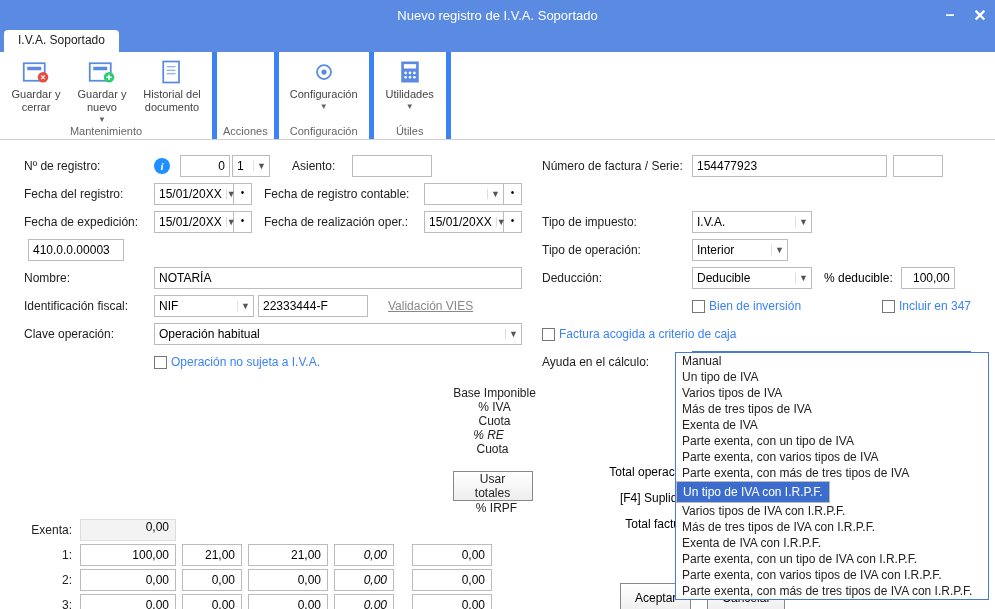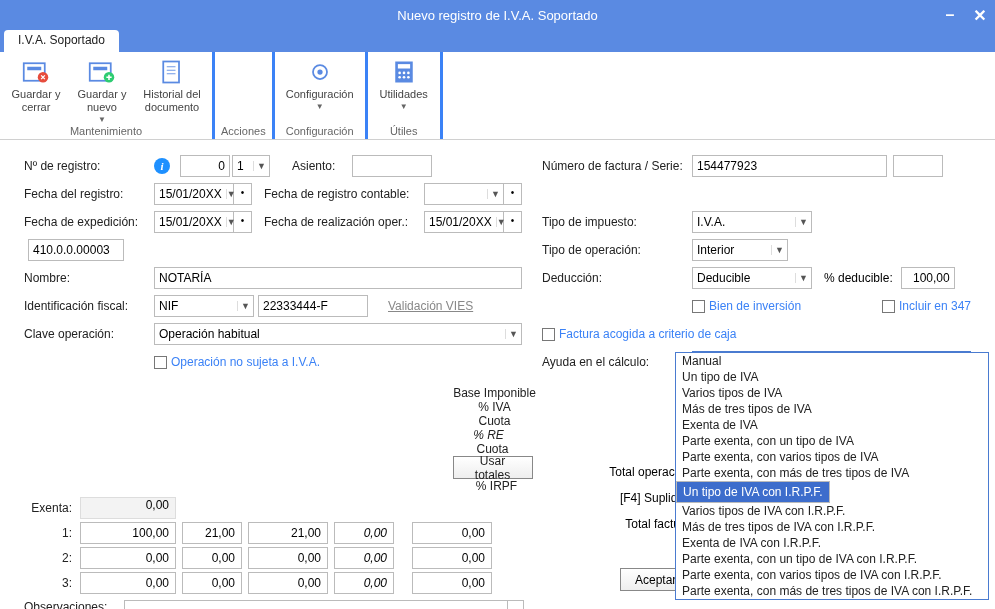--- a/index.html
+++ b/index.html
@@ -7,21 +7,21 @@
 
 .titlebar { background: #5a8ae2; height: 30px; display: flex; align-items: center; position: relative; }
 .titlebar-title { color: #fff; position: absolute; left: 50%; transform: translateX(-50%); font-size: 13px; }
 .titlebar-ctrl { position: absolute; right: 0; top: 0; display: flex; }
 .titlebar-btn { width: 30px; height: 30px; display: flex; align-items: center; justify-content: center; color: #fff; font-size: 16px; font-weight: bold; }
 
 .tabstrip { background: #5a8ae2; height: 22px; display: flex; padding-left: 4px; }
 .tab { background: #fff; padding: 3px 14px; border-radius: 4px 4px 0 0; font-size: 12px; color: #222; }
 
 .ribbon { background: #fff; height: 88px; border-bottom: 1px solid #d0d0d0; display: flex; }
-.ribbon-group { border-right: 3px solid #3b82f6; padding: 2px 6px 0 6px; display: flex; flex-direction: column; align-items: center; }
+.ribbon-group { border-right: 5px solid #3b82f6; padding: 2px 6px 0 6px; display: flex; flex-direction: column; align-items: center; }
 .ribbon-items { display: flex; gap: 6px; }
 .ribbon-item { display: flex; flex-direction: column; align-items: center; justify-content: flex-start; width: 60px; padding-top: 4px; text-align: center; line-height: 1.2; color: #444; cursor: default; }
 .ribbon-item .icon { width: 28px; height: 28px; margin-bottom: 2px; }
 .ribbon-item .label { font-size: 11px; }
 .ribbon-item .caret { font-size: 8px; color: #666; margin-top: 1px; }
 .ribbon-group-label { font-size: 11px; color: #666; margin-top: auto; margin-bottom: 2px; }
 
 .form { padding: 14px 24px 0 24px; display: flex; gap: 20px; position: relative; }
 .col { flex: 1; }
 .row { display: flex; align-items: center; margin-bottom: 4px; min-height: 24px; }
@@ -46,21 +46,21 @@
 .grid-row .cell.ro { background: #f3f3f3; border-color: #ddd; }
 .col-label { width: 56px; text-align: right; padding-right: 8px; color: #222; }
 .c-base { width: 96px; margin-right: 6px; }
 .c-iva { width: 60px; margin-right: 6px; }
 .c-cuota { width: 80px; margin-right: 6px; }
 .c-re { width: 60px; margin-right: 18px; font-style: italic; }
 .c-cuota2 { width: 80px; margin-right: 10px; }
 .c-btn { width: 80px; margin-right: 10px; }
 .c-irpf { width: 60px; margin-right: 2px; }
 
-.btn { border: 1px solid #888; background: linear-gradient(#fff,#eee); height: 23px; padding: 0 14px; display: inline-flex; align-items: center; justify-content: center; cursor: pointer; }
+.btn { border: 1px solid #888; background: linear-gradient(#fff,#eee); height: 30px; padding: 0 14px; display: inline-flex; align-items: center; justify-content: center; cursor: pointer; margin-top: 15px; }
 .btn.small { padding: 0 10px; border-color: #888; }
 
 .dropdown-panel { position: absolute; border: 1px solid #4a7bd0; background: #fff; z-index: 100; }
 .dropdown-panel .item { padding: 1px 6px; font-size: 12px; color: #222; white-space: nowrap; cursor: default; }
 .dropdown-panel .item.sel { background: #3d6dcc; color: #fff; }
 
 .obs-box { border: 1px solid #bbb; width: 400px; height: 44px; position: relative; background: #fff; }
 .obs-box .spin { position: absolute; right: 0; top: 0; bottom: 0; width: 16px; display: flex; flex-direction: column; }
 .obs-box .spin div { flex: 1; border-left: 1px solid #bbb; display: flex; align-items: center; justify-content: center; font-size: 8px; color: #555; }
 .obs-box .spin div:first-child { border-bottom: 1px solid #bbb; }

